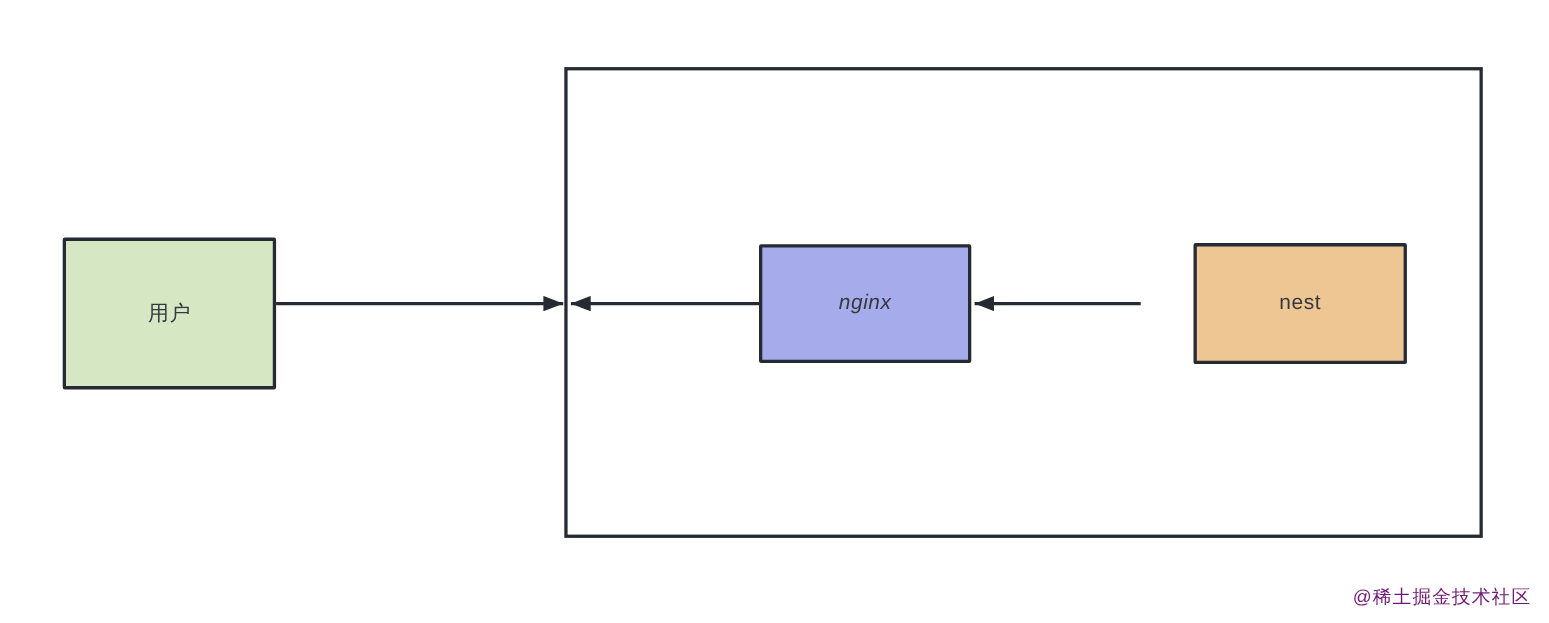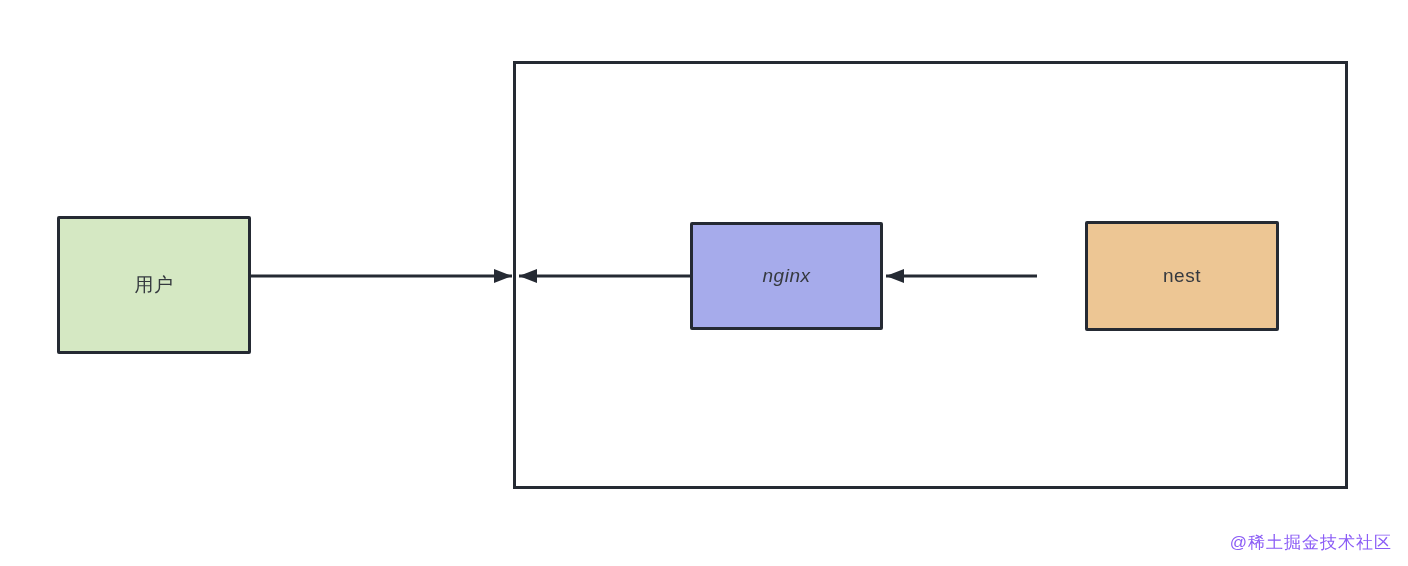--- a/index.html
+++ b/index.html
@@ -87,15 +87,15 @@
   </div>
 
   <div class="node node-nginx" style="background-color: rgb(166, 171, 235);">
     <span class="node-label">nginx</span>
   </div>
 
   <div class="node node-nest" style="background-color: rgb(237, 198, 148);">
     <span class="node-label">nest</span>
   </div>
 
-  <div class="watermark" style="color: #8b5cf6;">@稀土掘金技术社区</div>
+  <div class="watermark" style="color: #701a75;">@稀土掘金技术社区</div>
 
 </div>
 
 </body></html>

